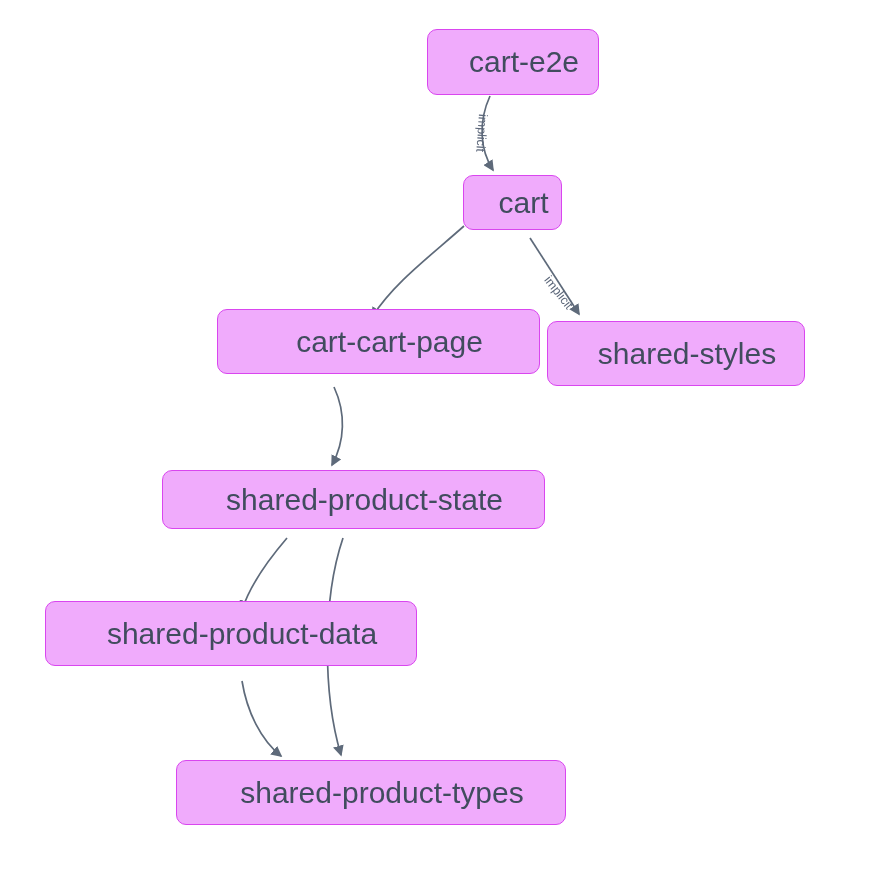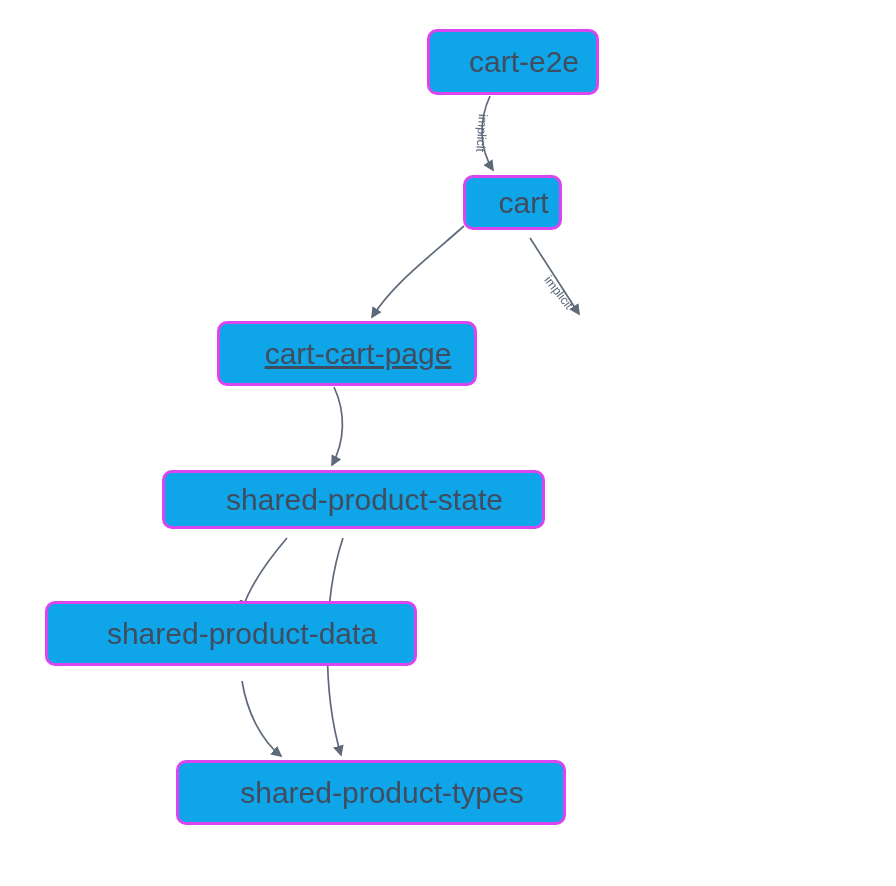--- a/index.html
+++ b/index.html
@@ -30,37 +30,37 @@
   .edge-label {
     font-family: "Liberation Sans", "DejaVu Sans", sans-serif;
     font-size: 12.5px;
     fill: #5b6679;
     text-anchor: middle;
     dominant-baseline: middle;
   }
   .node {
     position: absolute;
     box-sizing: border-box;
-    background: #0ea5e9;
-    border: 3px solid #d946ef;
+    background: #f0abfc;
+    border: 1px solid #d946ef;
     border-radius: 10px;
     color: #414c5e;
     font-size: 30px;
     display: flex;
     align-items: center;
     justify-content: center;
     white-space: nowrap;
     cursor: pointer;
     user-select: none;
     padding-left: 22px;
   }
   
   .n-cart-e2e              { left: 427px; top:  29px; width: 172px; height: 66px; }
   .n-cart                  { left: 463px; top: 175px; width:  99px; height: 55px; }
-  .n-cart-cart-page        { left: 217px; top: 321px; width: 260px; height: 65px; text-decoration: underline; }
+  .n-cart-cart-page        { left: 217px; top: 309px; width: 323px; height: 65px; }
   .n-shared-styles         { left: 547px; top: 321px; width: 258px; height: 65px; }
   .n-shared-product-state  { left: 162px; top: 470px; width: 383px; height: 59px; }
   .n-shared-product-data   { left:  45px; top: 601px; width: 372px; height: 65px; }
   .n-shared-product-types  { left: 176px; top: 760px; width: 390px; height: 65px; }
 </style>
 </head>
 <body>
 
 <div class="stage">
 
@@ -89,20 +89,21 @@
 
     <text class="edge-label" transform="translate(558,293) rotate(52)">implicit</text>
   </svg>
 
   <div class="node n-cart-e2e">cart-e2e</div>
 
   <div class="node n-cart">cart</div>
 
   <div class="node n-cart-cart-page">cart-cart-page</div>
 
+  <div class="node n-shared-styles">shared-styles</div>
 
   <div class="node n-shared-product-state">shared-product-state</div>
 
   <div class="node n-shared-product-data">shared-product-data</div>
 
   <div class="node n-shared-product-types">shared-product-types</div>
 
 </div>
 
 </body></html>

